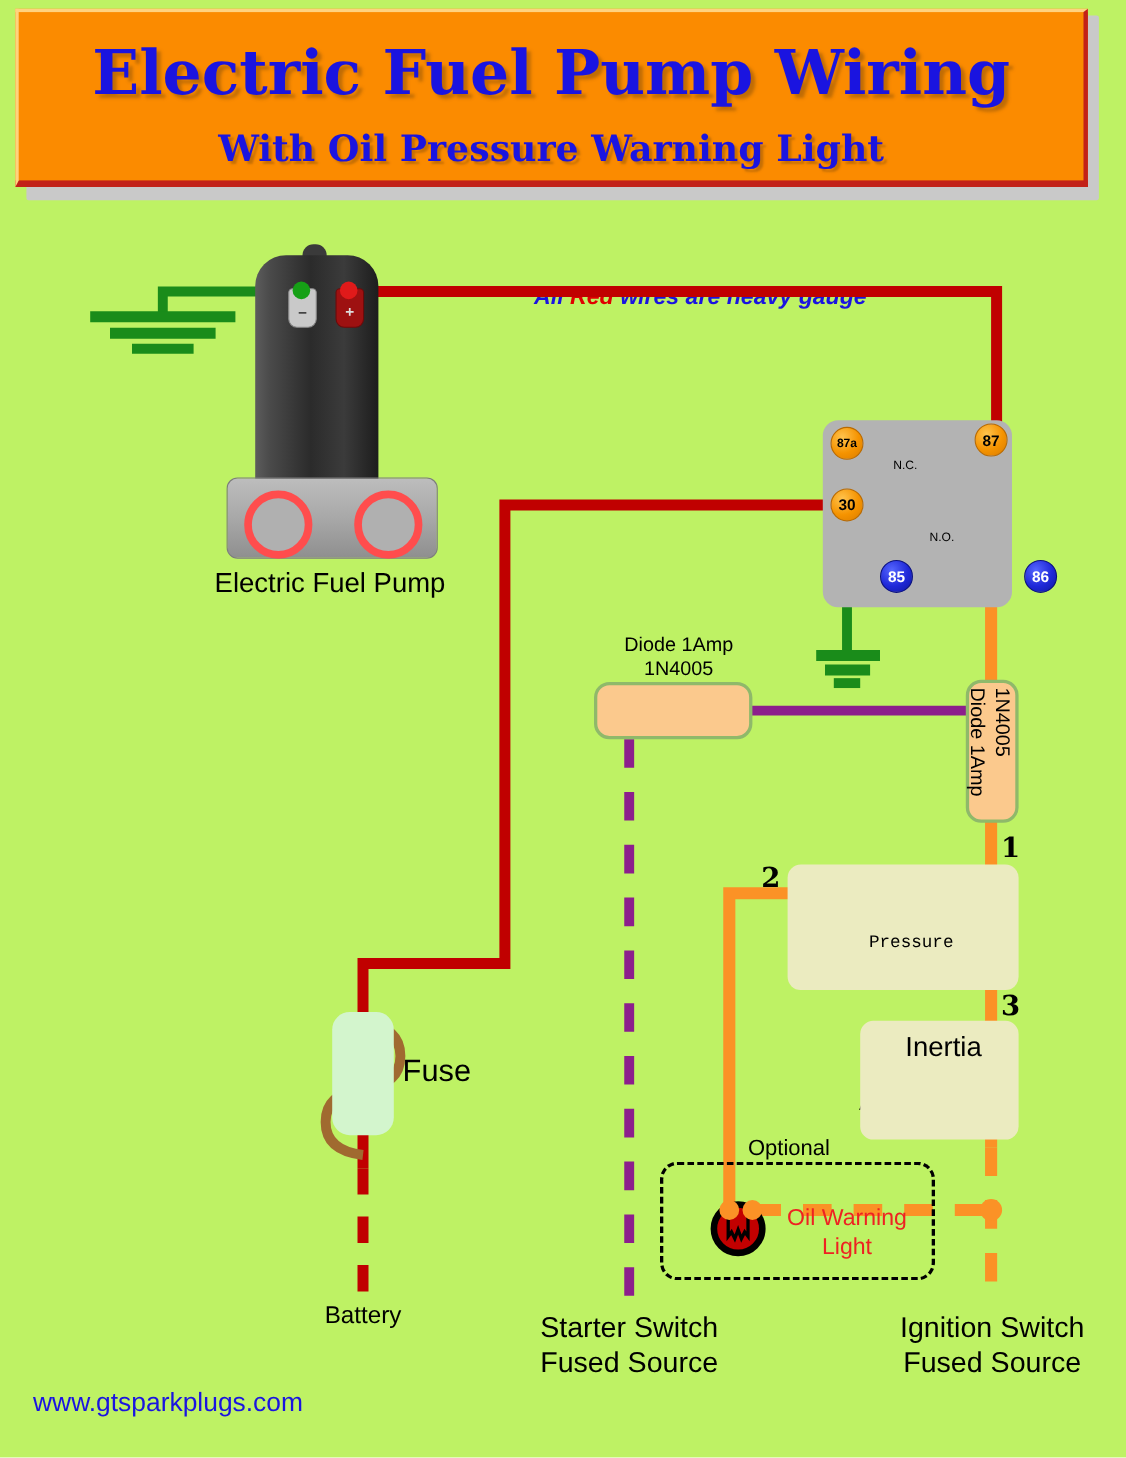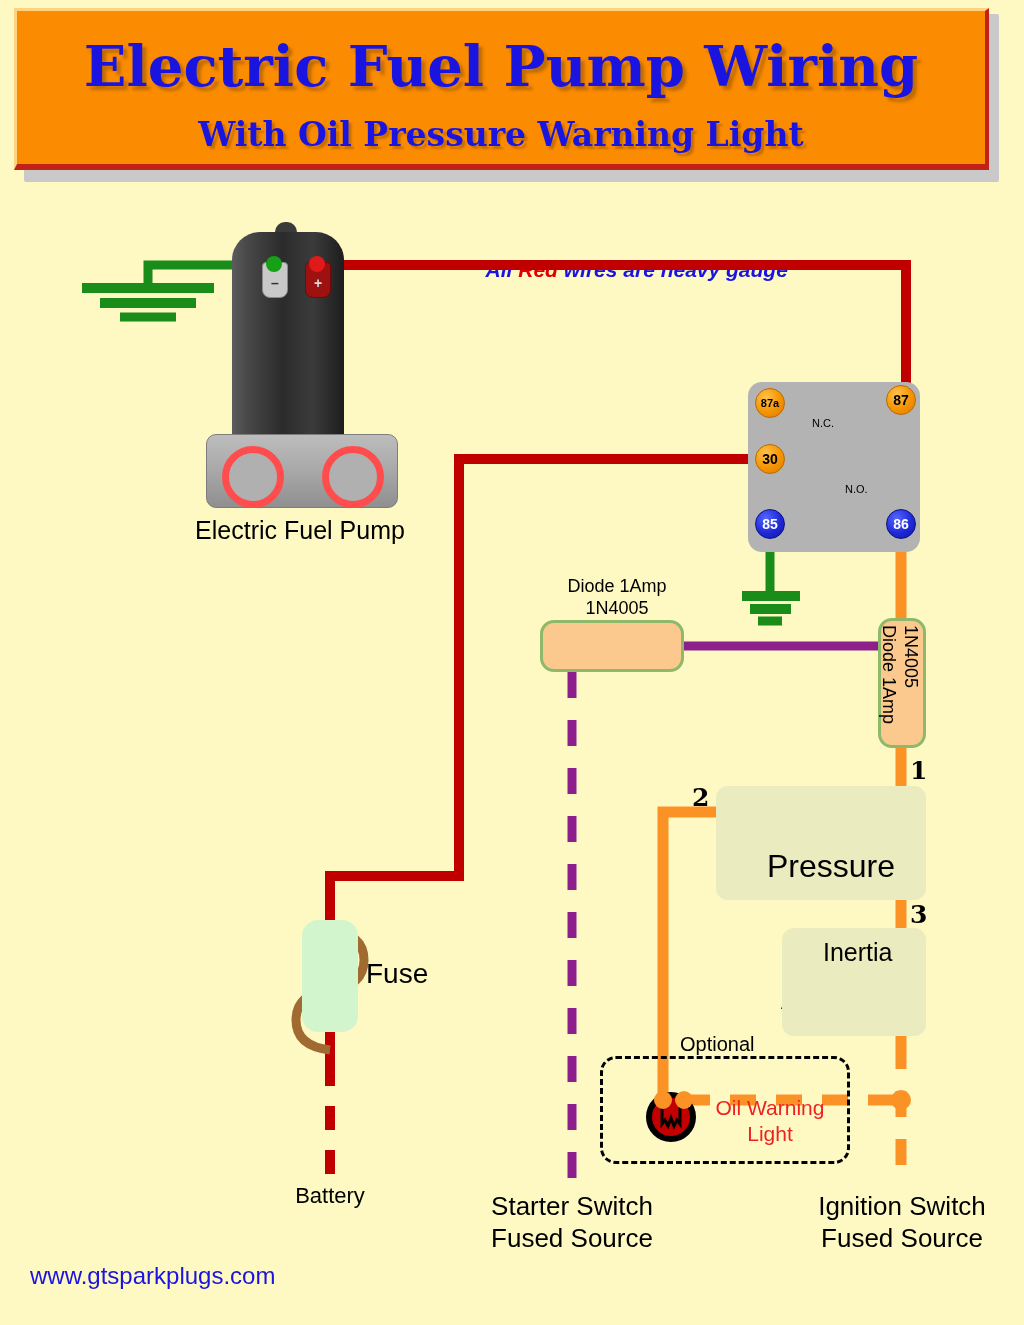--- a/index.html
+++ b/index.html
@@ -4,21 +4,21 @@
 <style>
   html, body {
     margin: 0;
     padding: 0;
     background: #ffffff;
   }
   #page {
     position: relative;
     width: 1024px;
     height: 1325px;
-    background: #fef9c3;
+    background: #bef264;
     overflow: hidden;
     font-family: "Liberation Sans", sans-serif;
   }
 
   
   .banner-shadow {
     position: absolute;
     left: 24px; top: 14px;
     width: 975px; height: 168px;
     background: #c9c9c9;
@@ -92,20 +92,21 @@
   }
   .pin-orange {
     background: radial-gradient(circle at 35% 30%, #ffc34d 0%, #f59300 55%, #d97c00 100%);
     border: 1px solid #b96a00;
     color: #000;
   }
   .pin-blue {
     background: radial-gradient(circle at 35% 30%, #5566ff 0%, #1f28d8 55%, #0f189e 100%);
     border: 1px solid #0b1180;
     color: #fff;
+    margin-left: 45px;
   }
   .pin-sm { font-size: 11px; }
 
   
   .diode-box {
     position: absolute;
     background: #fbc98d;
     border: 3px solid #8fb96a;
     border-radius: 14px;
     box-sizing: border-box;
@@ -321,21 +322,21 @@
   <div style="position:absolute; left:922px; top:625px; width:130px;
               transform: rotate(90deg); transform-origin: left top;
               font-size:18px; line-height:22px; color:#000; white-space:nowrap;">
     <span>1N4005</span>
   </div>
 
   <div class="fuse-box" style="left:302px; top:920px; width:56px; height:112px;"></div>
   <div class="lbl" style="left:366px; top:958px; font-size:28px;">Fuse</div>
 
   <div class="switch-box" style="left:716px; top:786px; width:210px; height:114px;"></div>
-  <div class="lbl" style="left:767px; top:848px; font-size:32px;">Pressure</div>
+  <div class="lbl" style="left:790px; top:848px; font-size:16px;font-family:Liberation Mono, monospace;">Pressure</div>
   <div class="lbl" style="left:692px; top:783px; font-size:25px; font-weight:bold; font-family:'DejaVu Serif', serif;">2</div>
   <div class="lbl" style="left:910px; top:756px; font-size:25px; font-weight:bold; font-family:'DejaVu Serif', serif;">1</div>
 
   <div class="switch-box" style="left:782px; top:928px; width:144px; height:108px;"></div>
   <div class="lbl" style="left:823px; top:938px; font-size:25px;">Inertia</div>
   <div class="lbl" style="left:910px; top:900px; font-size:25px; font-weight:bold; font-family:'DejaVu Serif', serif;">3</div>
 
   <div class="lbl" style="left:680px; top:1033px; font-size:20px;">Optional</div>
   <div class="optional-box" style="left:600px; top:1056px; width:250px; height:108px;"></div>
   <div style="position:absolute; left:700px; top:1095px; width:140px; text-align:center;

